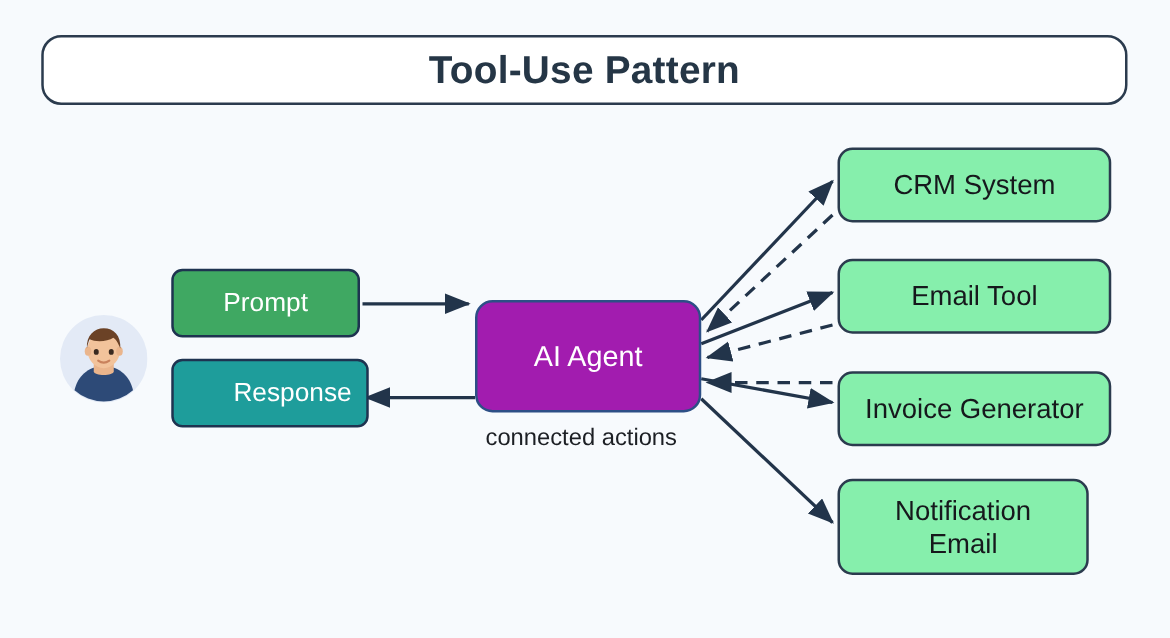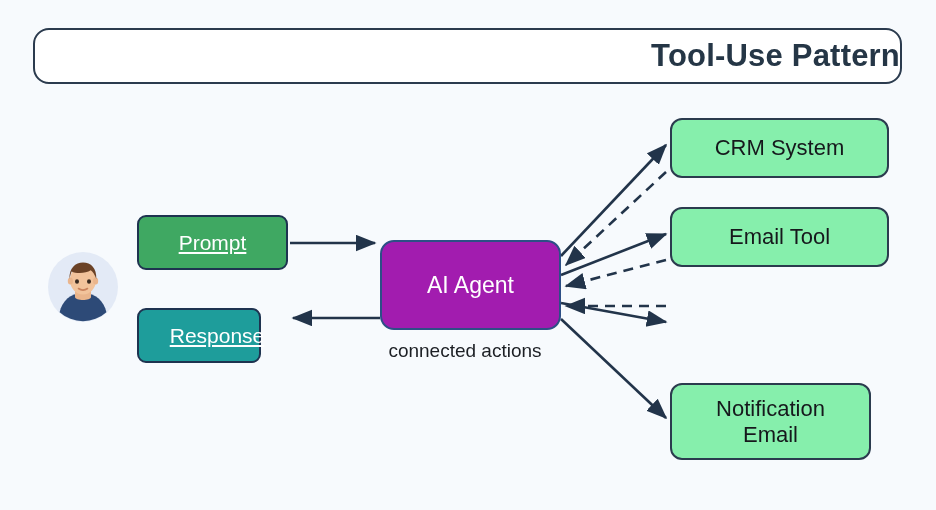--- a/index.html
+++ b/index.html
@@ -25,21 +25,21 @@
     left: 33px;
     top: 28px;
     width: 869px;
     height: 56px;
     box-sizing: border-box;
     border: 2.5px solid #2b3b4e;
     border-radius: 16px;
     background: #ffffff;
     display: flex;
     align-items: center;
-    justify-content: flex-end;
+    justify-content: center;
   }
   .title-text {
     font-size: 31px;
     font-weight: bold;
     color: #253646;
     letter-spacing: 0.2px;
     white-space: nowrap;
   }
 
   
@@ -59,21 +59,20 @@
     align-items: center;
     justify-content: center;
     text-align: center;
   }
 
   .io-box {
     border-radius: 9px;
     border: 2px solid #1e3350;
     color: #ffffff;
     font-size: 21px;
-    text-decoration: underline;
   }
   .io-box.prompt  { background: #3fa862; }
   .io-box.response{ background: #1e9d9b; }
 
   .agent-box {
     border-radius: 14px;
     border: 2px solid #2d4f86;
     background: #a21caf;
     color: #ffffff;
     font-size: 23px;
@@ -159,39 +158,42 @@
       <ellipse cx="29" cy="29.5" rx="2" ry="2.3" fill="#3a2a20"></ellipse>
       <ellipse cx="41" cy="29.5" rx="2" ry="2.3" fill="#3a2a20"></ellipse>
       <path d="M30.5 36.5 q4.5 3.2 9 0" stroke="#c9825c" stroke-width="1.6" fill="none" stroke-linecap="round"></path>
     </svg>
   </div>
 
   <div class="node io-box prompt" style="left:137px; top:215px; width:151px; height:55px;">
     <span>Prompt</span>
   </div>
 
-  <div class="node io-box response" style="left:137px; top:308px; width:124px; height:55px;padding-left:36px;">
+  <div class="node io-box response" style="left:137px; top:287px; width:158px; height:55px;padding-left:36px;">
     <span>Response</span>
   </div>
 
   <div class="node agent-box" style="left:380px; top:240px; width:181px; height:90px;">
     <span>AI Agent</span>
   </div>
 
   <div class="caption">
     <div>connected actions</div>
   </div>
 
   <div class="node tool-box" style="left:670px; top:118px; width:219px; height:60px;">
     <span>CRM System</span>
   </div>
 
   <div class="node tool-box" style="left:670px; top:207px; width:219px; height:60px;">
     <span>Email Tool</span>
   </div>
 
+  <div class="node tool-box" style="left:670px; top:297px; width:219px; height:60px;">
+    <span>Invoice Generator</span>
+  </div>
 
   <div class="node tool-box" style="left:670px; top:383px; width:201px; height:77px; flex-direction:column;">
     <span>Notification</span>
     <span>Email</span>
   </div>
 
 </div>
 
 </body></html>

